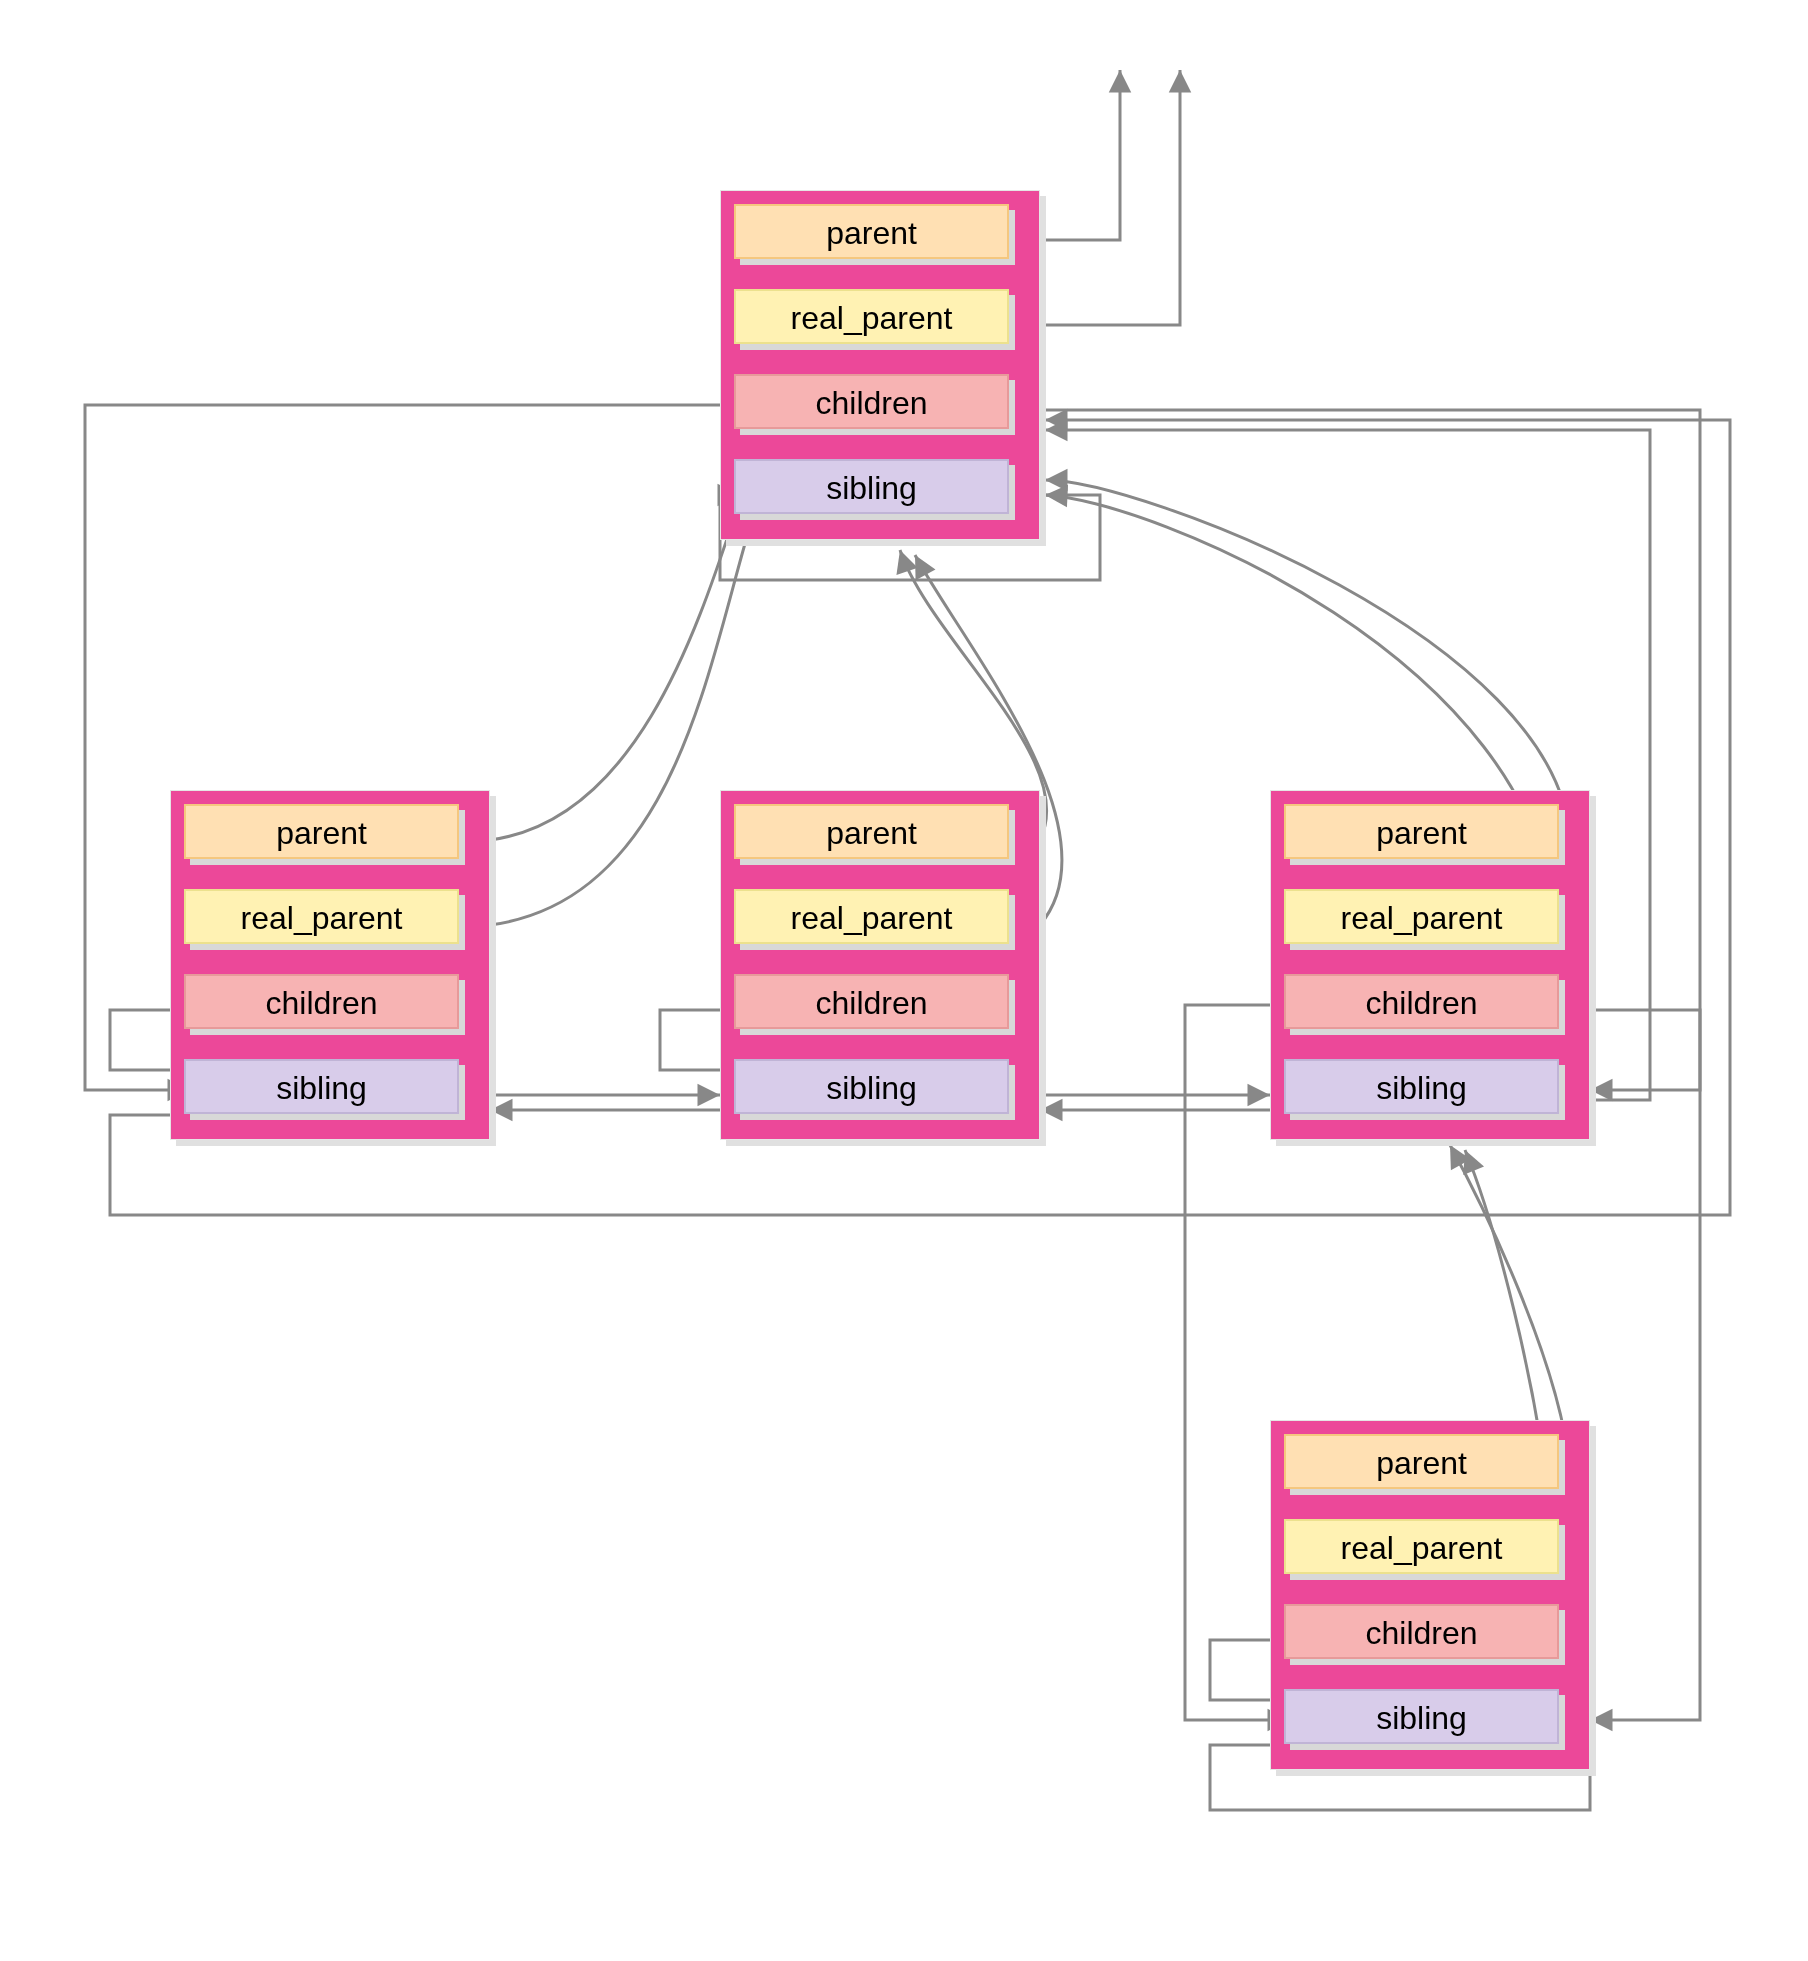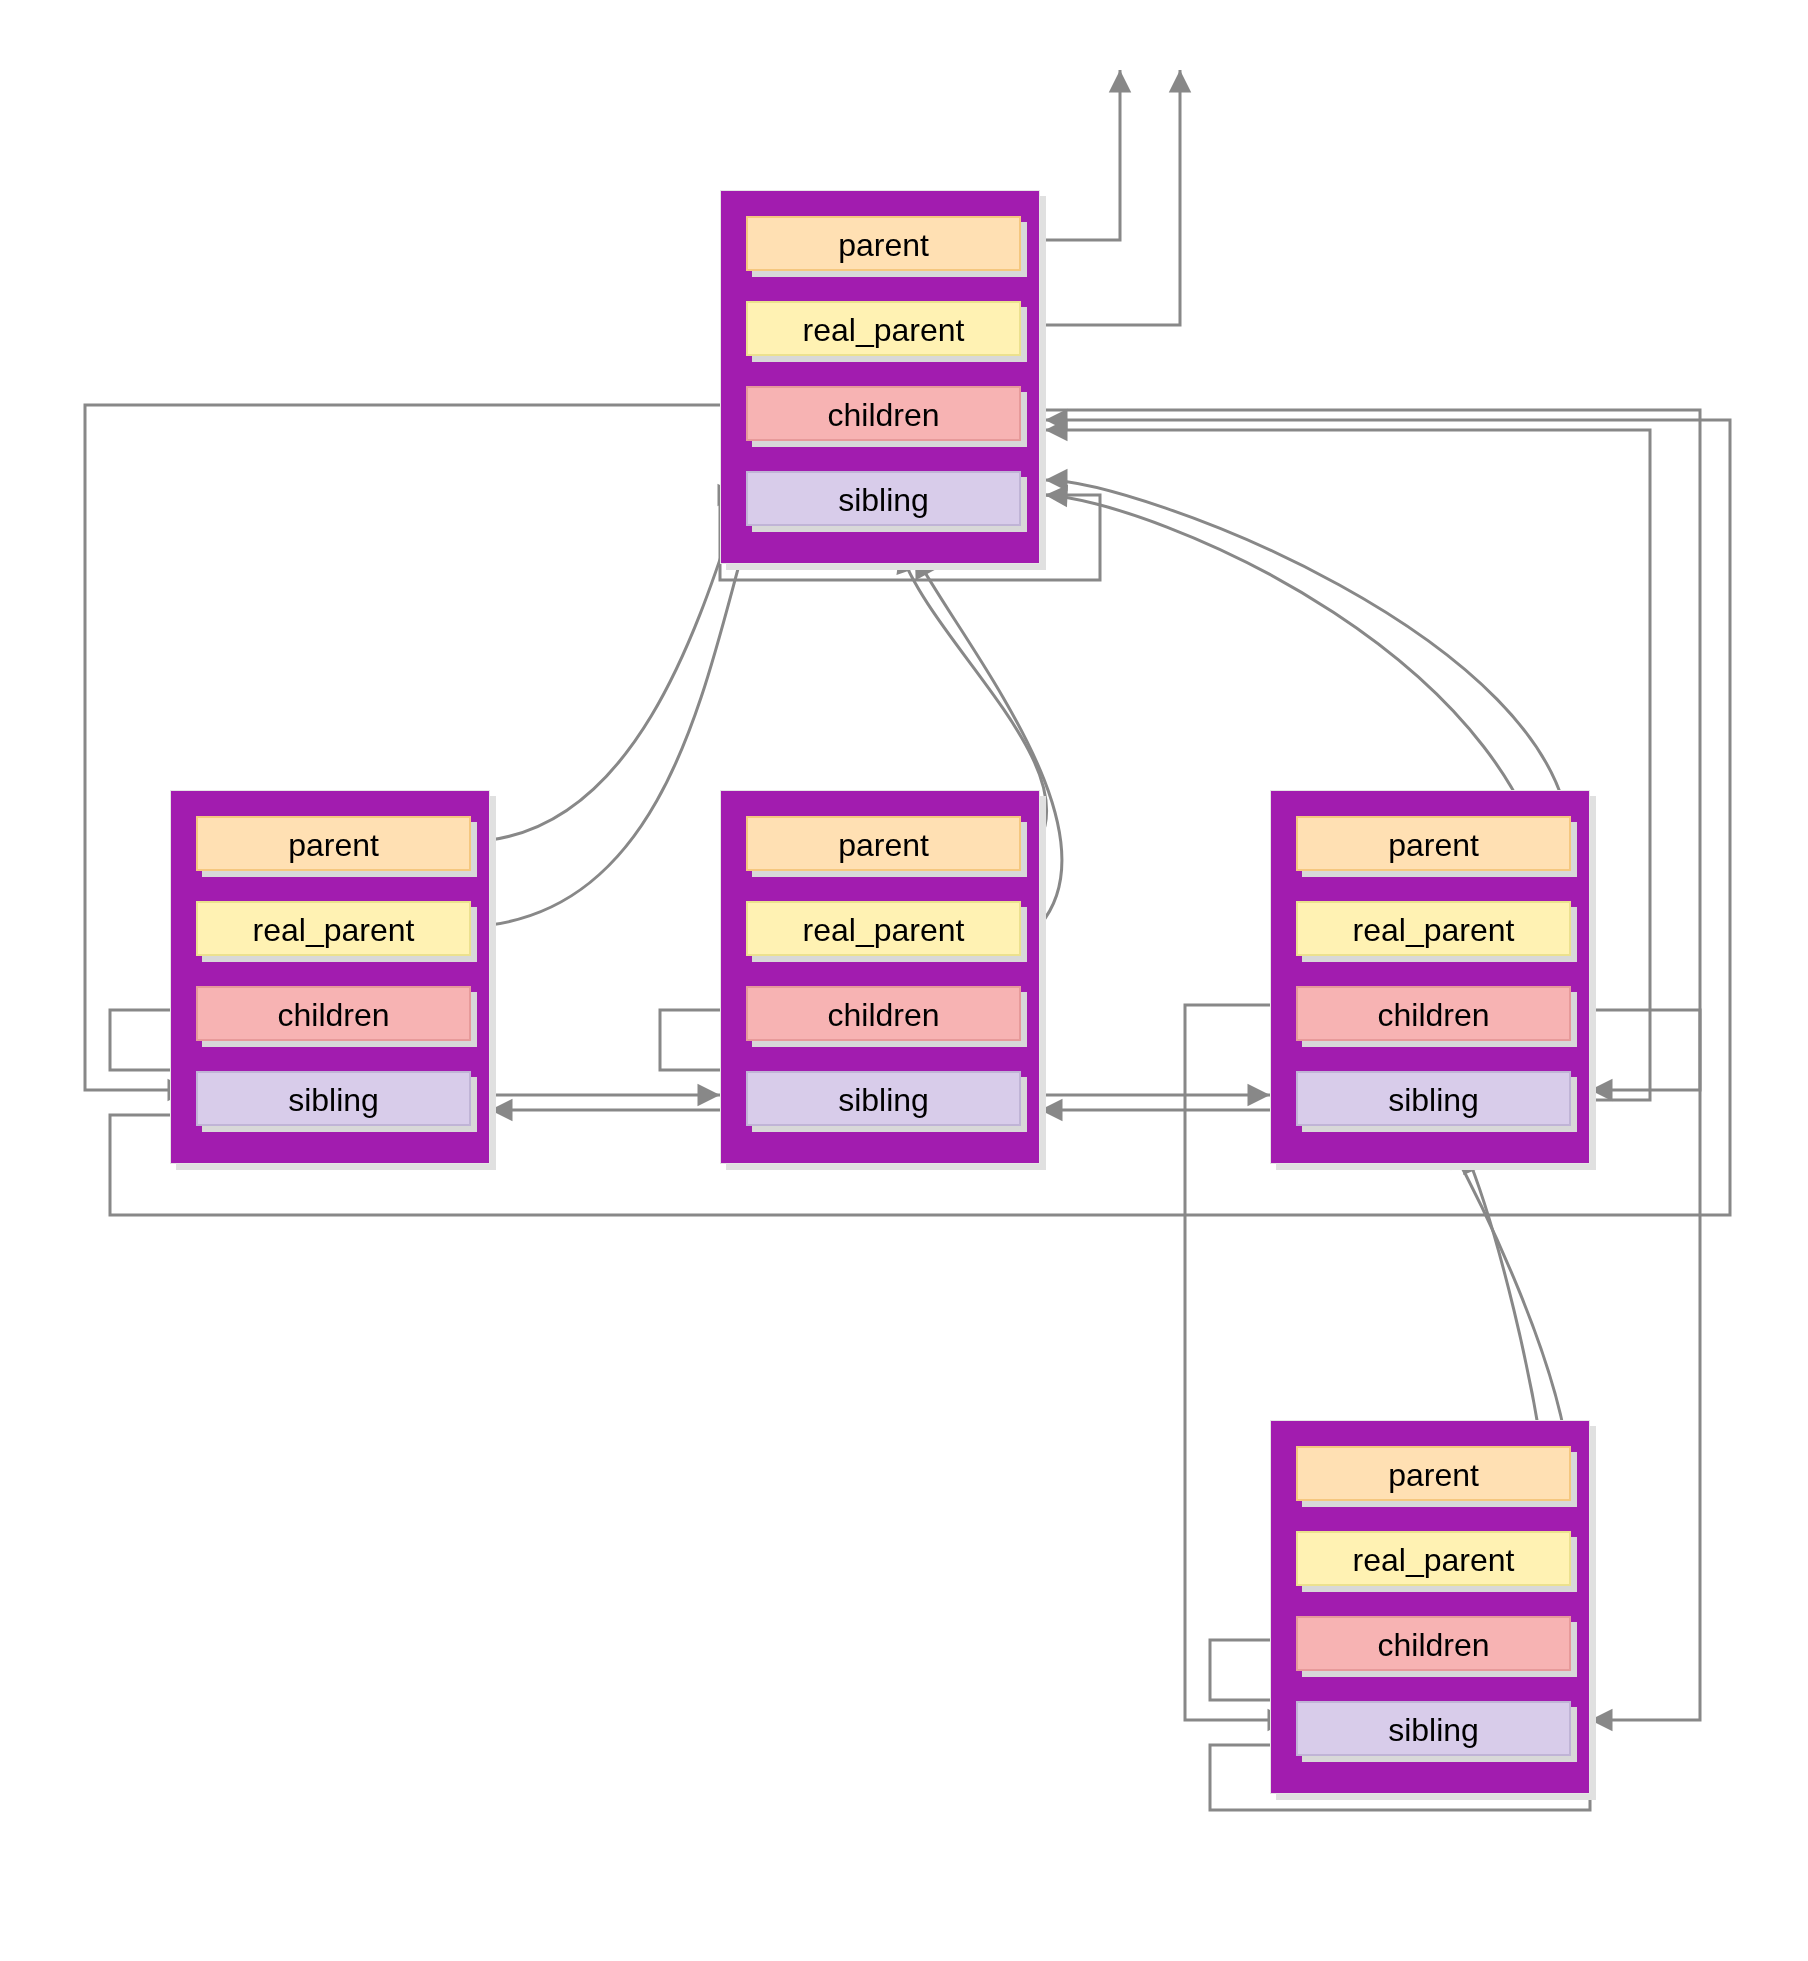--- a/index.html
+++ b/index.html
@@ -1,18 +1,18 @@
 <!DOCTYPE html>
 <html><head>
 <meta charset="utf-8">
 <style>
   html,body{margin:0;padding:0;background:#fff;font-family:Helvetica,Arial,sans-serif}
   .canvas{position:relative;width:1808px;height:1961px}
   svg{position:absolute;left:0;top:0}
-  .node{position:absolute;background:#a21caf;border:1px solid #e5e5e5;box-shadow:6px 6px 0 #e0e0e0;padding:25px;box-sizing:border-box}
+  .node{position:absolute;background:#ec4899;border:1px solid #e5e5e5;box-shadow:6px 6px 0 #e0e0e0;padding:13px;box-sizing:border-box}
   .field{width:275px;height:55px;margin-bottom:30px;font-size:32px;line-height:55px;text-align:center;border:2px solid;box-shadow:6px 6px 0 #d8d8d8;box-sizing:border-box}
   .field:last-child{margin-bottom:12px}
   .f-parent{background:#ffe0b3;border-color:#f5c77e}
   .f-real{background:#fff2b3;border-color:#ece18e}
   .f-children{background:#f7b3b3;border-color:#e79a9a}
   .f-sibling{background:#d8ccea;border-color:#c0b4d6}
 </style>
 </head>
 <body>
 

